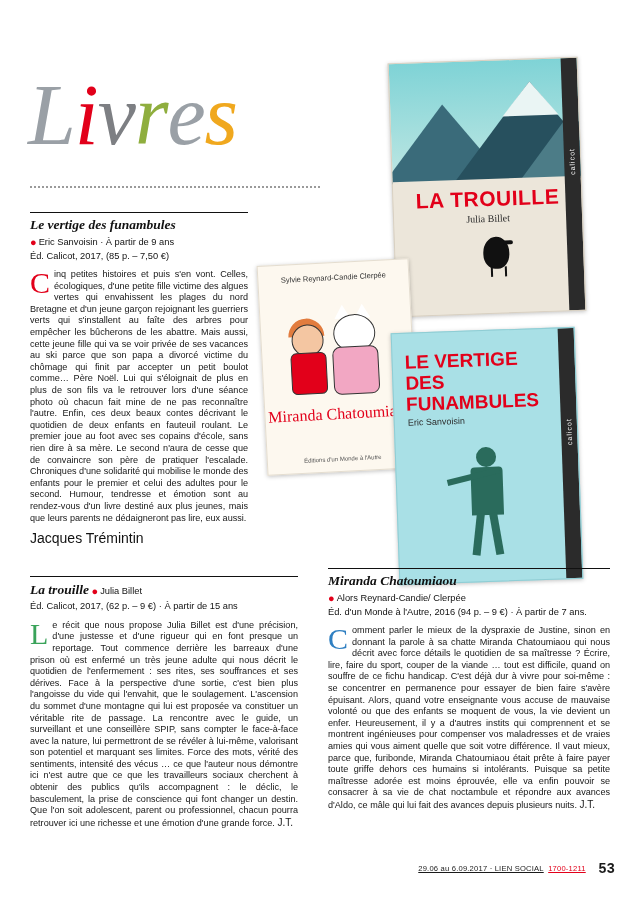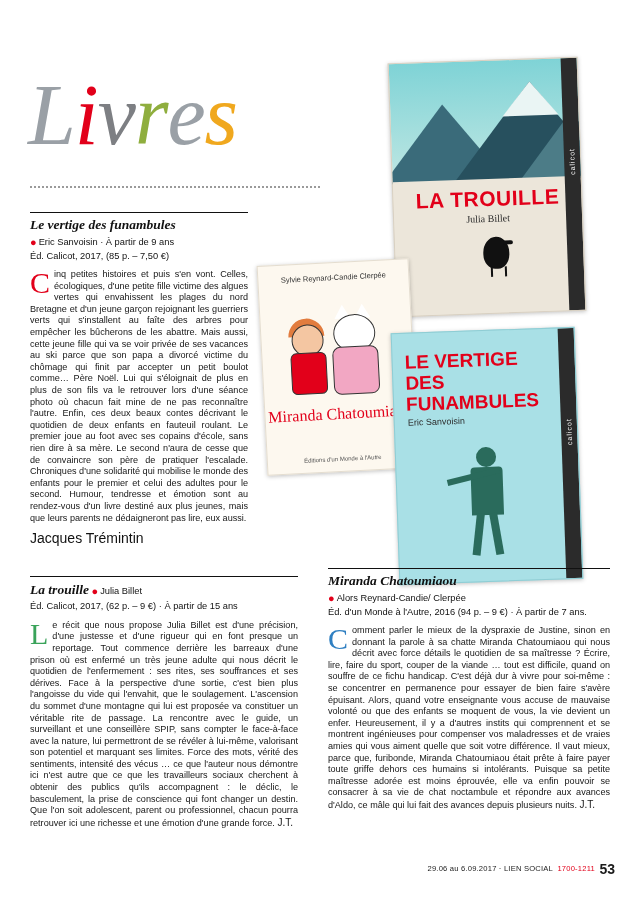--- a/index.html
+++ b/index.html
@@ -281,28 +281,29 @@
     text-align:right;
     padding-right:26px;
     box-sizing:border-box;
   }
   .footer .f-line{
     display:inline-block;
     font-size:7.6px;
     color:#1a1a1a;
     letter-spacing:0.2px;
     vertical-align:middle;
+    text-decoration:underline;
   }
   .footer .f-issue{color:#e2001a;}
   .footer .pageno{
     display:inline-block;
-    font-family:Liberation Sans, sans-serif;
+    font-family:Liberation Mono, monospace;
     font-weight:bold;
     font-size:14px;
-    margin-left:0;
+    margin-left:8px;
     vertical-align:middle;
   }
 </style>
 </head>
 <body>
 
 <div class="page">
 
   <div class="masthead">
     <div class="word">

